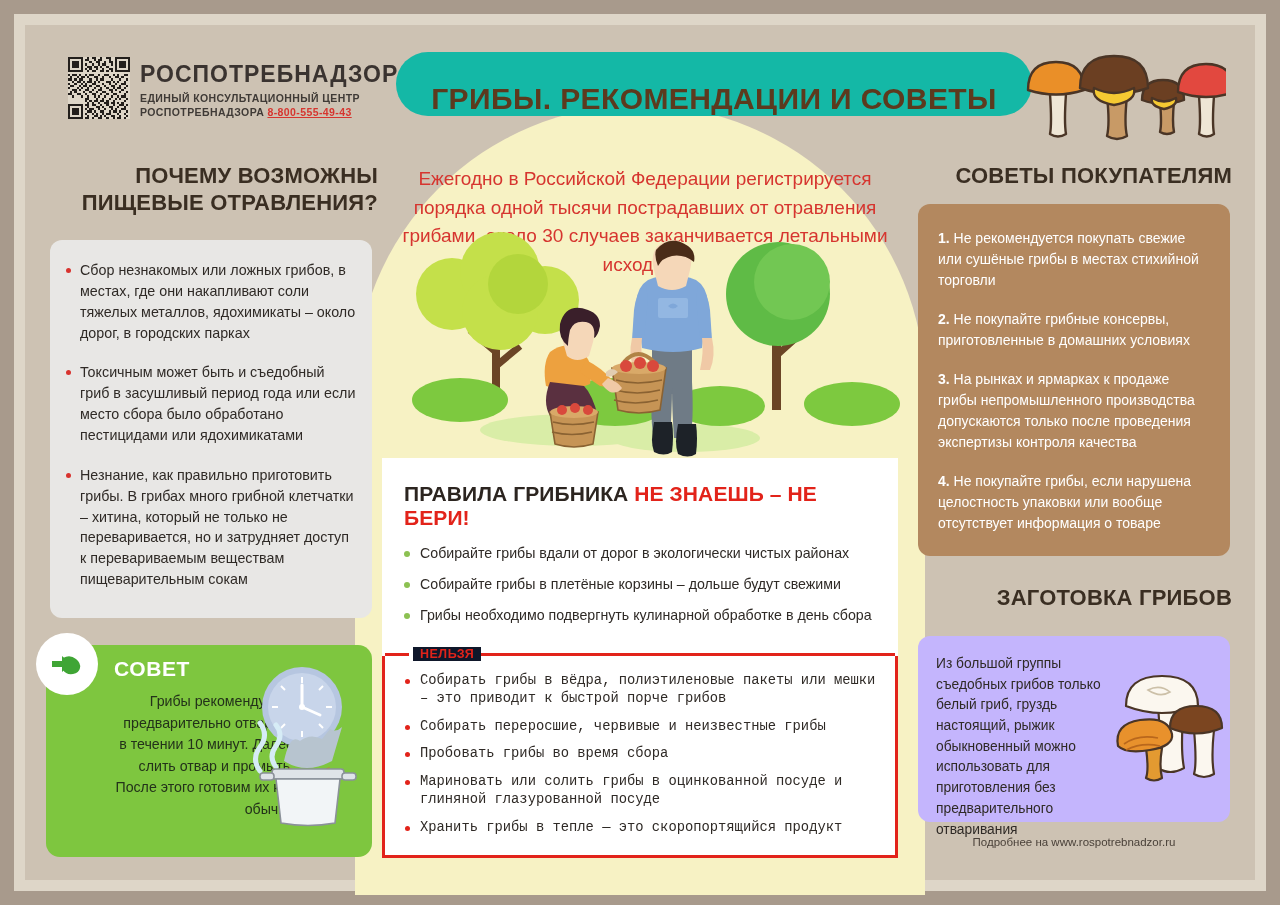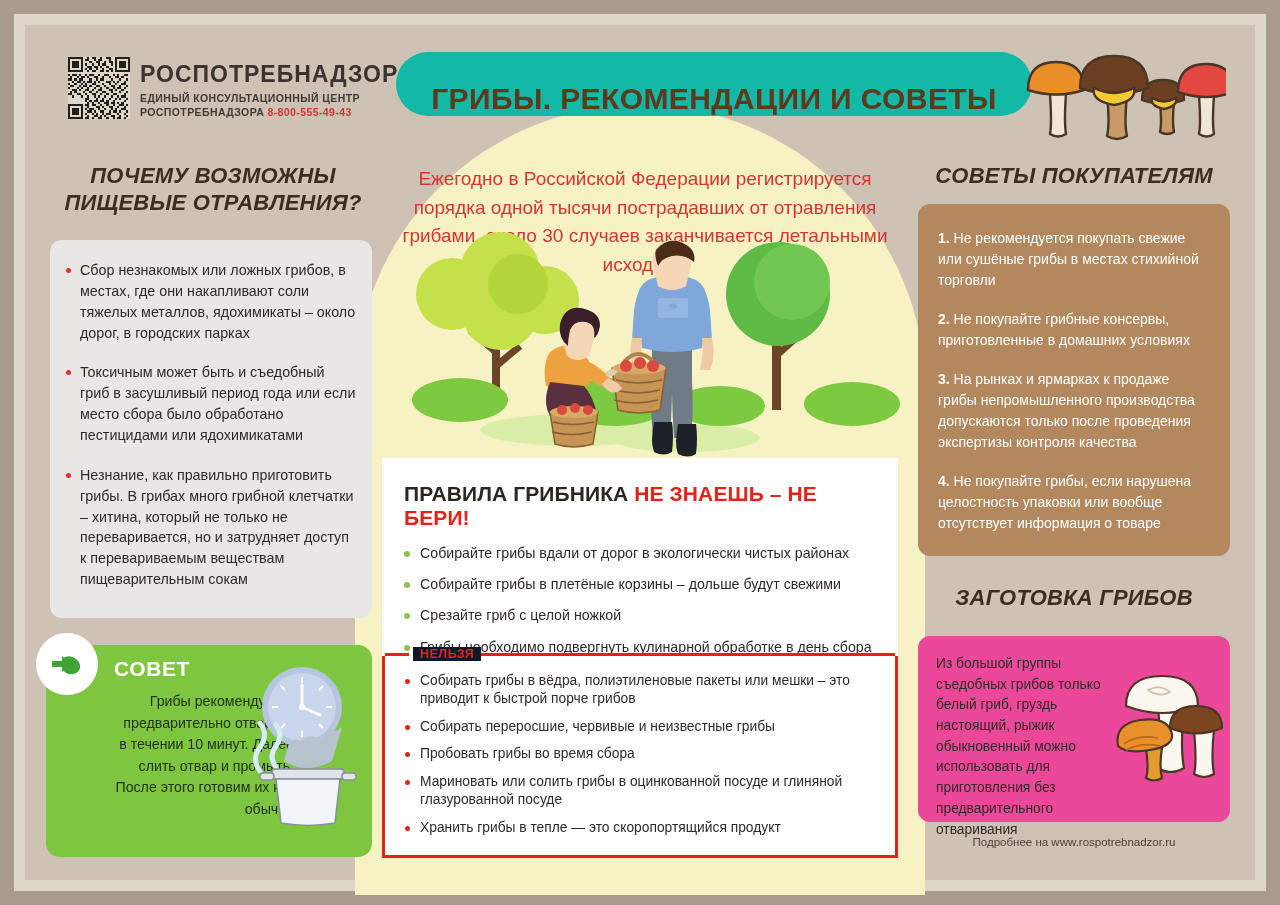--- a/index.html
+++ b/index.html
@@ -69,30 +69,29 @@
   .brand-row { display: flex; align-items: flex-end; gap: 10px; }
   .qr { width: 62px; height: 62px; flex: 0 0 62px; }
   .brand-name {
     font-size: 23px; font-weight: bold; color: #3a3330;
     letter-spacing: 1px; line-height: 1; margin-top: 3px;
   }
   .brand-sub {
     font-size: 10.5px; font-weight: bold; color: #3f3a36;
     letter-spacing: .4px; line-height: 1.35; margin-top: 5px;
   }
-  .brand-phone { color: #d6352f; }
+  .brand-phone { color: #d6352f; text-decoration: underline; }
 
   
   .sec-head {
     position: absolute;
     font-size: 22px; font-weight: bold;
-    color: #3a2e22; text-align: center;
+    color: #3a2e22; text-align: right;
     line-height: 1.22; letter-spacing: .2px;
     z-index: 5;
-    font-style: italic;
   }
   #head-left  { left: 48px;  top: 163px; width: 330px; }
   #head-buy   { left: 916px; top: 163px; width: 316px; }
   #head-store { left: 916px; top: 585px; width: 316px; }
 
   
   .card-left {
     position: absolute; left: 50px; top: 240px;
     width: 322px; height: 378px;
     background: #e8e7e5; border-radius: 12px;
@@ -155,21 +154,21 @@
   .nelzya-top {
     position: absolute; left: 0; top: -3px; width: 100%; height: 3px;
   }
   .nelzya-top .seg { position: absolute; top: 0; height: 3px; background: #e2231a; }
   .nelzya-label {
     position: absolute; left: 28px; top: -9px;
     background: #0f172a; padding: 0 7px;
     font-size: 12.5px; font-weight: bold; color: #e2231a; letter-spacing: .5px;
   }
   .nz-list { padding-top: 16px; }
-  .nz-li { display: flex; gap: 10px; margin-bottom: 9px; }
+  .nz-li { display: flex; gap: 10px; margin-bottom: 9px; font-family: Liberation Mono, monospace; }
   .dot-red2 {
     flex: 0 0 auto; width: 5px; height: 5px; border-radius: 50%;
     background: #e2231a; margin-top: 7px;
   }
   .nz-txt { font-size: 13.8px; color: #2f2a26; line-height: 1.34; }
 
   
   .card-buyers {
     position: absolute; left: 918px; top: 204px;
     width: 312px; height: 352px;
@@ -178,21 +177,21 @@
   }
   .buy-item {
     font-size: 14px; line-height: 1.5; color: #ffffff; margin-bottom: 18px;
   }
   .buy-item b { font-weight: bold; }
 
   
   .card-store {
     position: absolute; left: 918px; top: 636px;
     width: 312px; height: 186px;
-    background: #ec4899; border-radius: 12px;
+    background: #c4b5fd; border-radius: 12px;
     padding: 18px 16px 0 18px; z-index: 5;
   }
   .store-txt { font-size: 13.8px; line-height: 1.5; color: #2f2a26; width: 196px; }
   .store-art { position: absolute; right: 4px; top: 26px; }
 
   .footer-note {
     position: absolute; left: 916px; top: 836px; width: 316px;
     text-align: center; font-size: 11.5px; color: #4a4139; z-index: 5;
   }
   .red-stat {
@@ -591,24 +590,20 @@
     <div class="rule-li">
       <span class="dot-green"></span>
       <span class="rule-txt">Собирайте грибы вдали от дорог в экологически чистых районах</span>
     </div>
     <div class="rule-li">
       <span class="dot-green"></span>
       <span class="rule-txt">Собирайте грибы в плетёные корзины – дольше будут свежими</span>
     </div>
     <div class="rule-li">
       <span class="dot-green"></span>
-      <span class="rule-txt">Срезайте гриб с целой ножкой</span>
-    </div>
-    <div class="rule-li">
-      <span class="dot-green"></span>
       <span class="rule-txt">Грибы необходимо подвергнуть кулинарной обработке в день сбора</span>
     </div>
 
     <div class="nelzya-box">
       <div class="nelzya-top">
         <span class="seg" style="left:0; width:24px;"></span>
         <span class="seg" style="left:96px; right:0;"></span>
       </div>
       <span class="nelzya-label">НЕЛЬЗЯ</span>
       <div class="nz-list">

